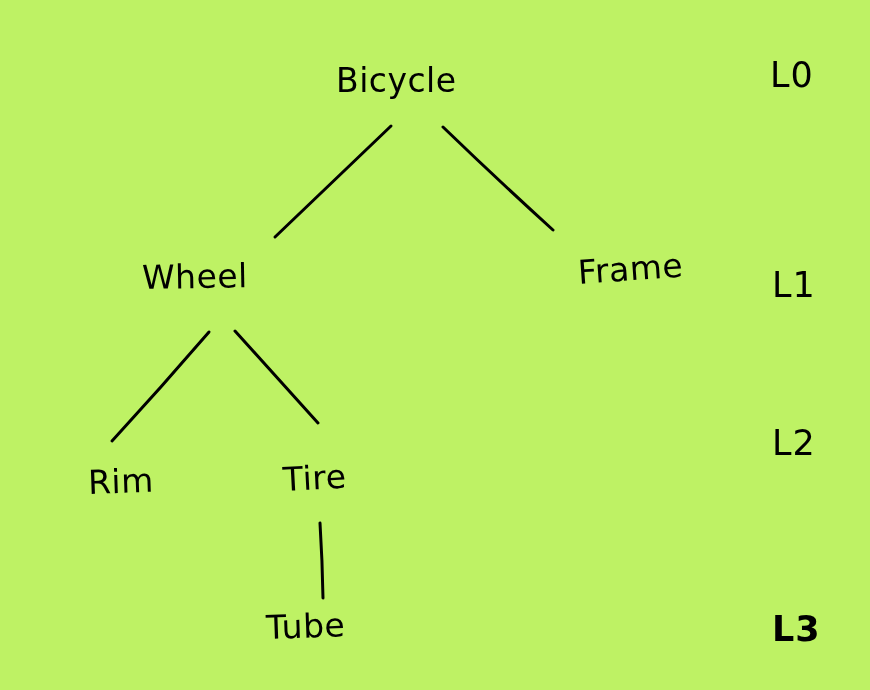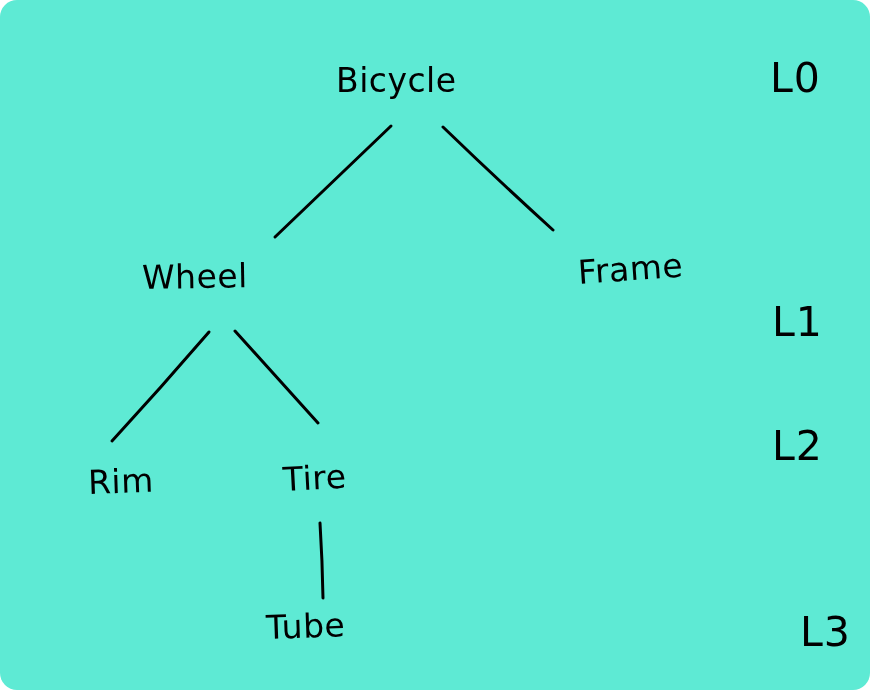--- a/index.html
+++ b/index.html
@@ -5,24 +5,23 @@
 <style>
   html, body {
     margin: 0;
     padding: 0;
     background: #ffffff;
   }
   #canvas {
     position: relative;
     width: 870px;
     height: 690px;
-    background: #5eead4;
+    background: #bef264;
     overflow: hidden;
     font-family: "DejaVu Sans", sans-serif;
-    border-radius: 17px;
   }
   #edges {
     position: absolute;
     left: 0;
     top: 0;
     width: 870px;
     height: 690px;
     pointer-events: none;
   }
   .node-label {
@@ -34,21 +33,21 @@
     line-height: 1;
     white-space: nowrap;
     letter-spacing: 0.5px;
     transform-origin: left center;
   }
   .level-label {
     position: absolute;
     color: #000000;
     font-family: "DejaVu Sans", sans-serif;
     font-weight: 400;
-    font-size: 41px;
+    font-size: 35px;
     line-height: 1;
     white-space: nowrap;
     letter-spacing: 1px;
   }
 </style>
 </head>
 <body>
 
 <div id="canvas">
 
@@ -64,18 +63,18 @@
       <div class="node-label" style="left: 336px; top: 64px; transform: rotate(0deg);">Bicycle</div>
       <div class="node-label" style="left: 142px; top: 261px; transform: rotate(-1deg);">Wheel</div>
       <div class="node-label" style="left: 578px; top: 256px; transform: rotate(-4deg);">Frame</div>
       <div class="node-label" style="left: 88px; top: 466px; transform: rotate(-2deg);">Rim</div>
       <div class="node-label" style="left: 283px; top: 463px; transform: rotate(-3deg);">Tire</div>
       <div class="node-label" style="left: 266px; top: 611px; transform: rotate(-2deg);">Tube</div>
     </div>
 
   <div id="level-layer">
       <div class="level-label" style="left: 770px; top: 58px;">L0</div>
-      <div class="level-label" style="left: 772px; top: 268px; margin-top: 34px;">L1</div>
+      <div class="level-label" style="left: 772px; top: 268px;">L1</div>
       <div class="level-label" style="left: 772px; top: 426px;">L2</div>
-      <div class="level-label" style="left: 800px; top: 612px;">L3</div>
+      <div class="level-label" style="left: 772px; top: 612px; font-weight: bold;">L3</div>
     </div>
 
 </div>
 
 </body></html>

